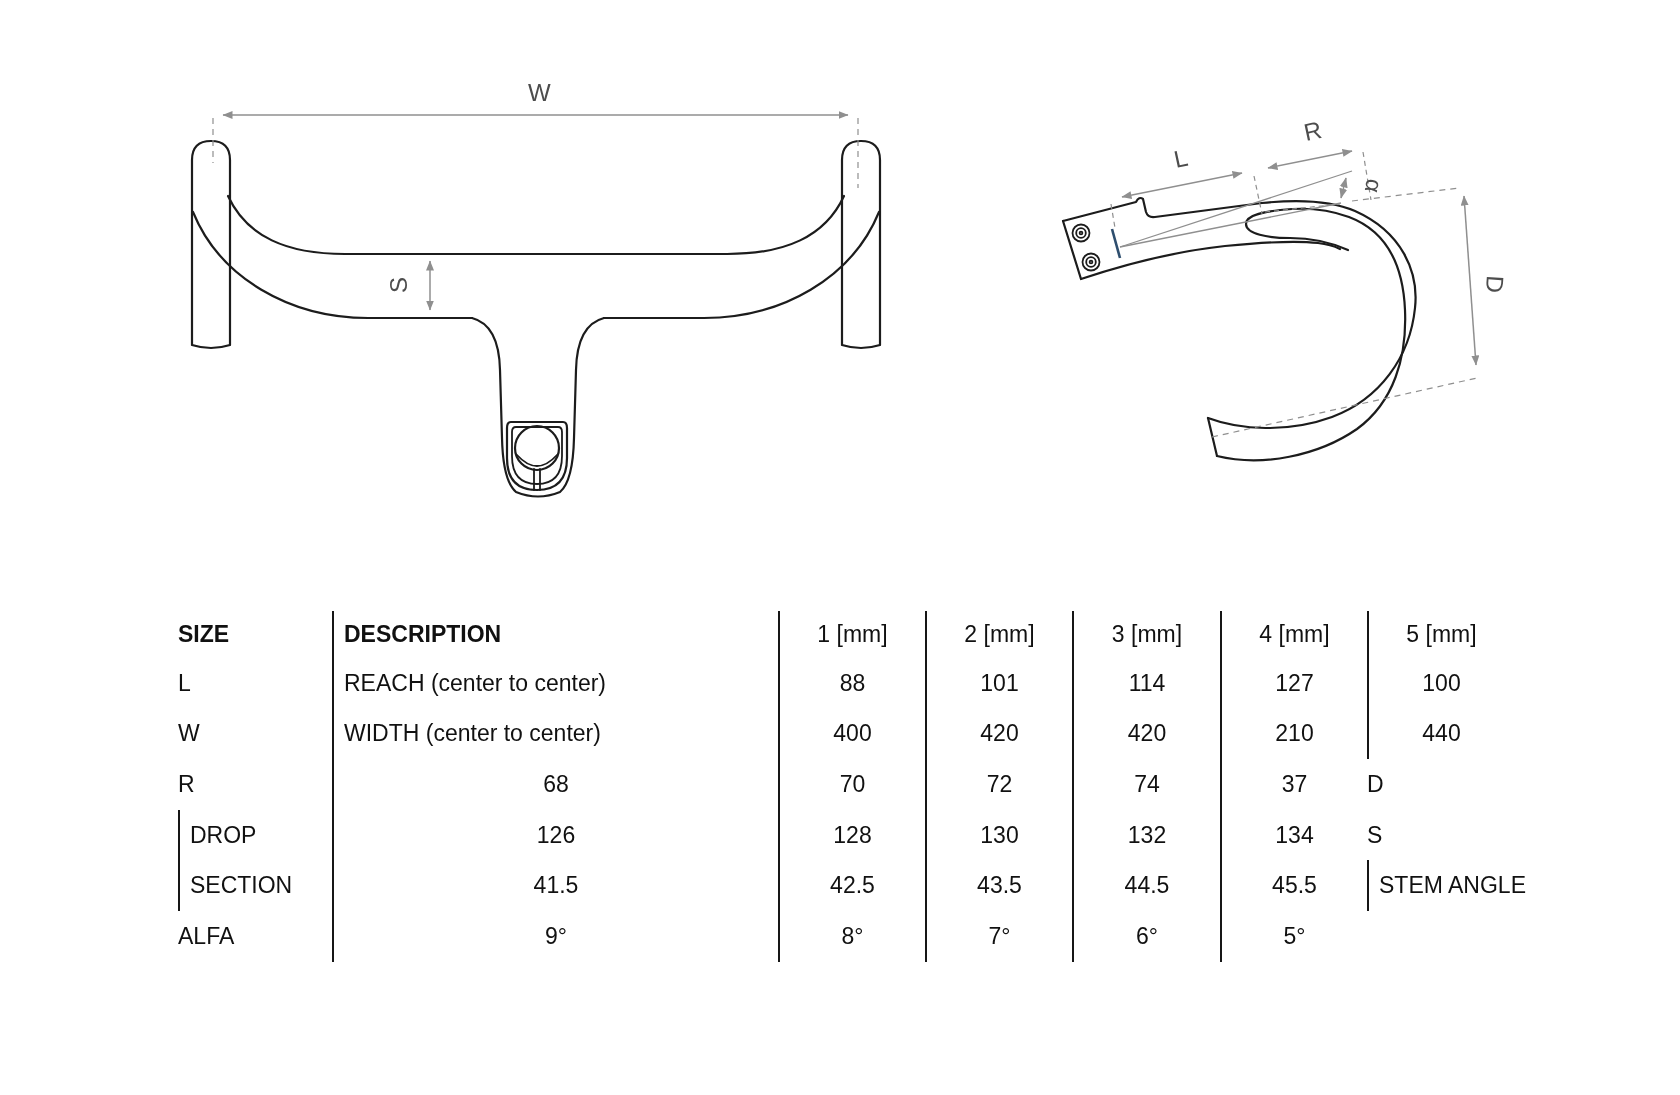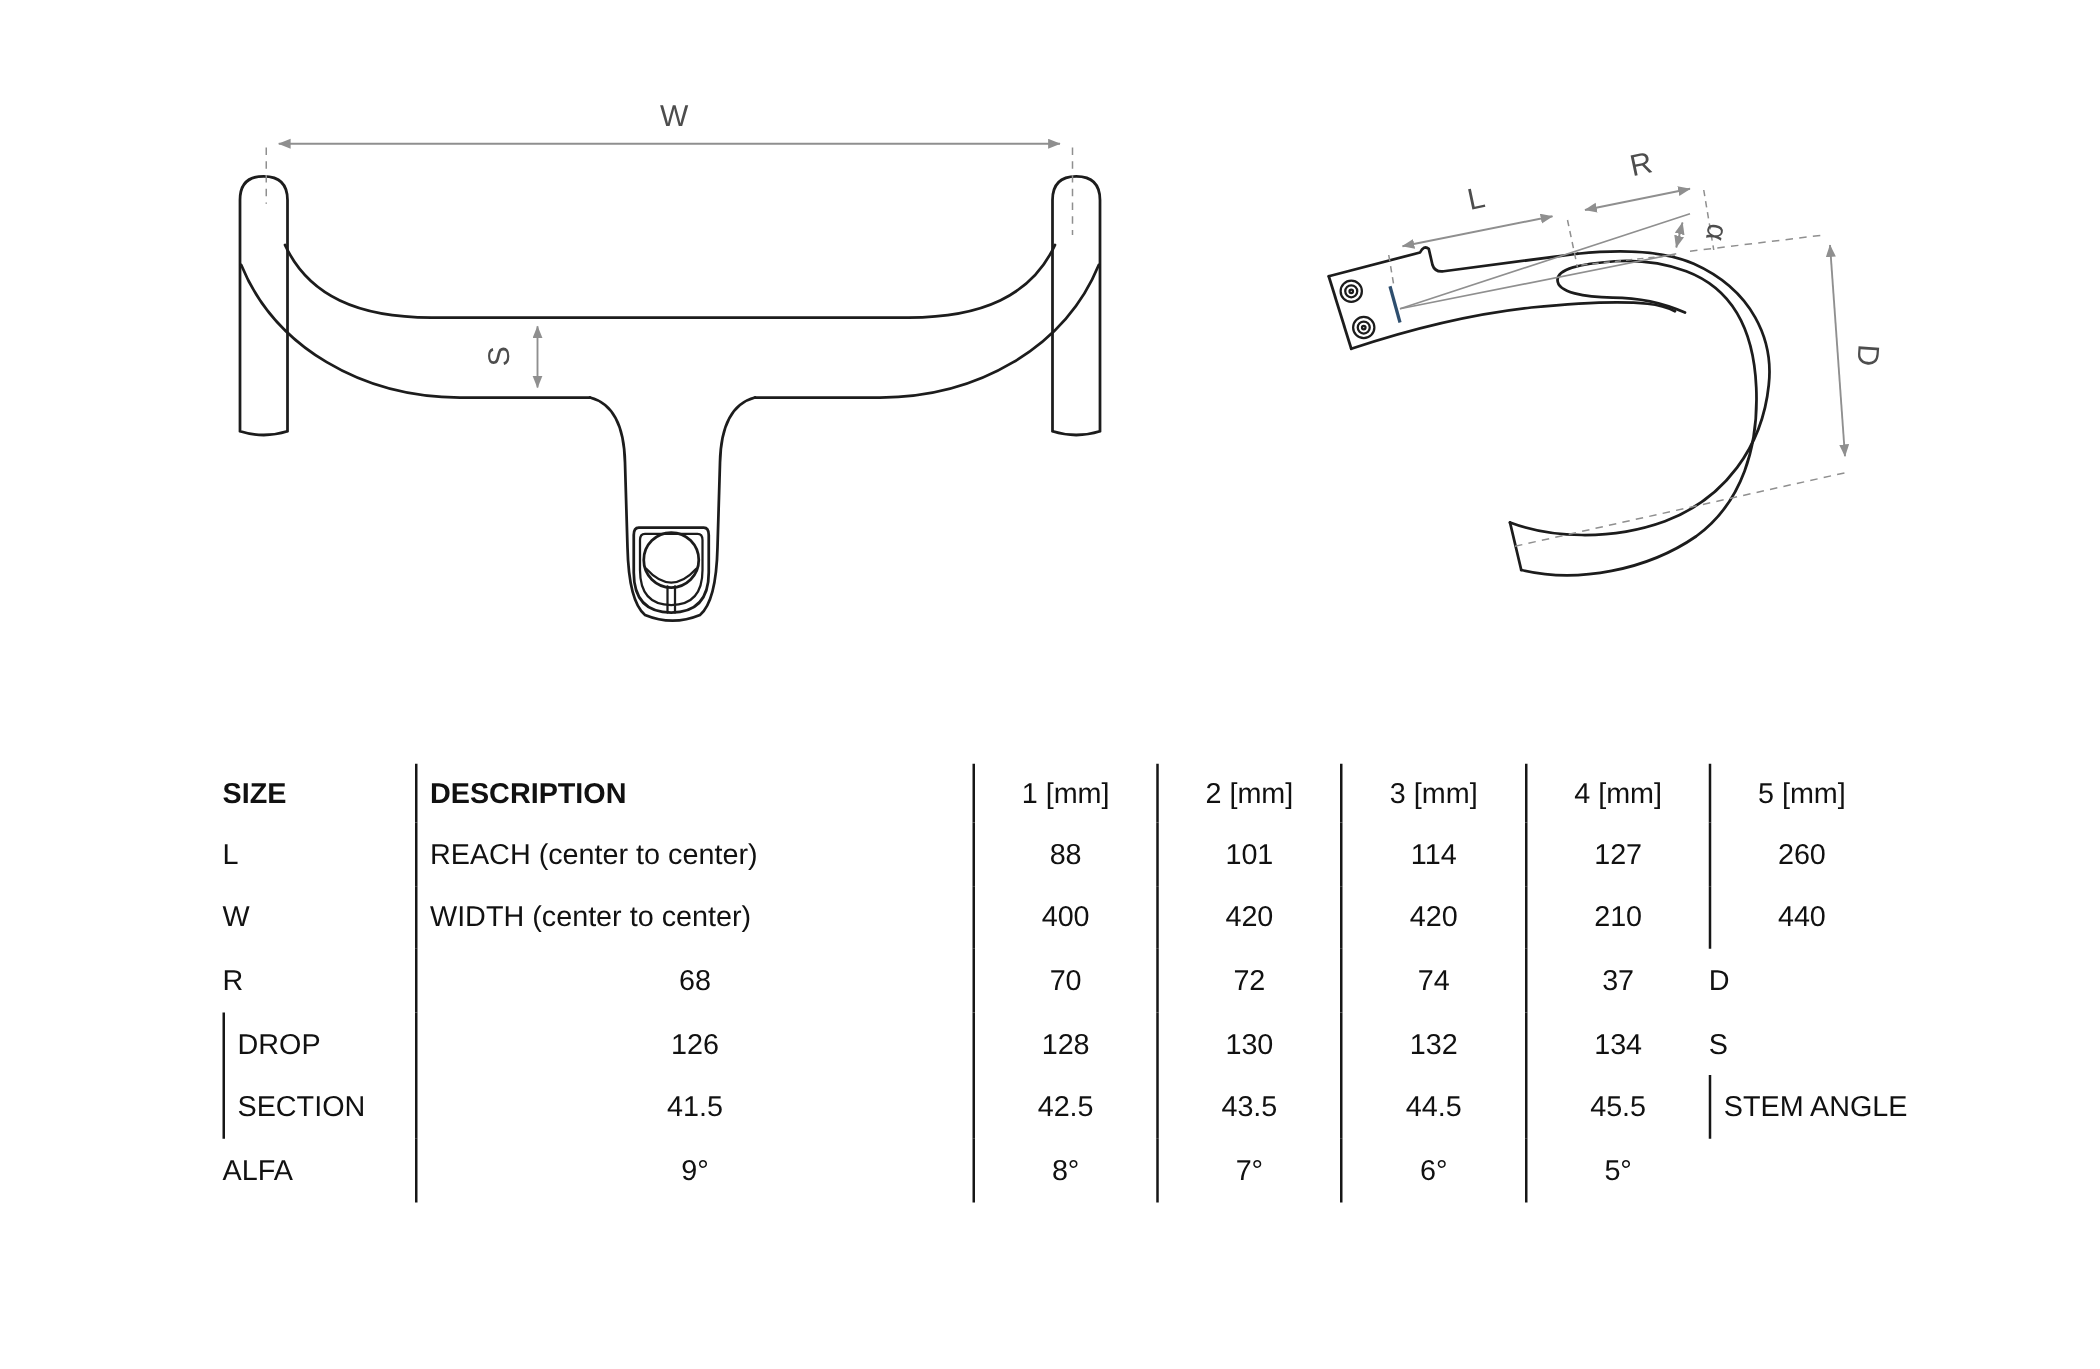--- a/index.html
+++ b/index.html
@@ -131,21 +131,21 @@
     <div class="cell c-num vline">3 [mm]</div>
     <div class="cell c-num vline">4 [mm]</div>
     <div class="cell c-num vline">5 [mm]</div>
 
     <div class="cell c-left">L</div>
     <div class="cell c-desc vline">REACH (center to center)</div>
     <div class="cell c-num vline">88</div>
     <div class="cell c-num vline">101</div>
     <div class="cell c-num vline">114</div>
     <div class="cell c-num vline">127</div>
-    <div class="cell c-num vline">260</div>
+    <div class="cell c-num vline">100</div>
 
     <div class="cell c-left">W</div>
     <div class="cell c-desc vline">WIDTH (center to center)</div>
     <div class="cell c-num vline">400</div>
     <div class="cell c-num vline">420</div>
     <div class="cell c-num vline">420</div>
     <div class="cell c-num vline">210</div>
     <div class="cell c-num vline">440</div>
 
     <div class="cell c-left">R</div>

